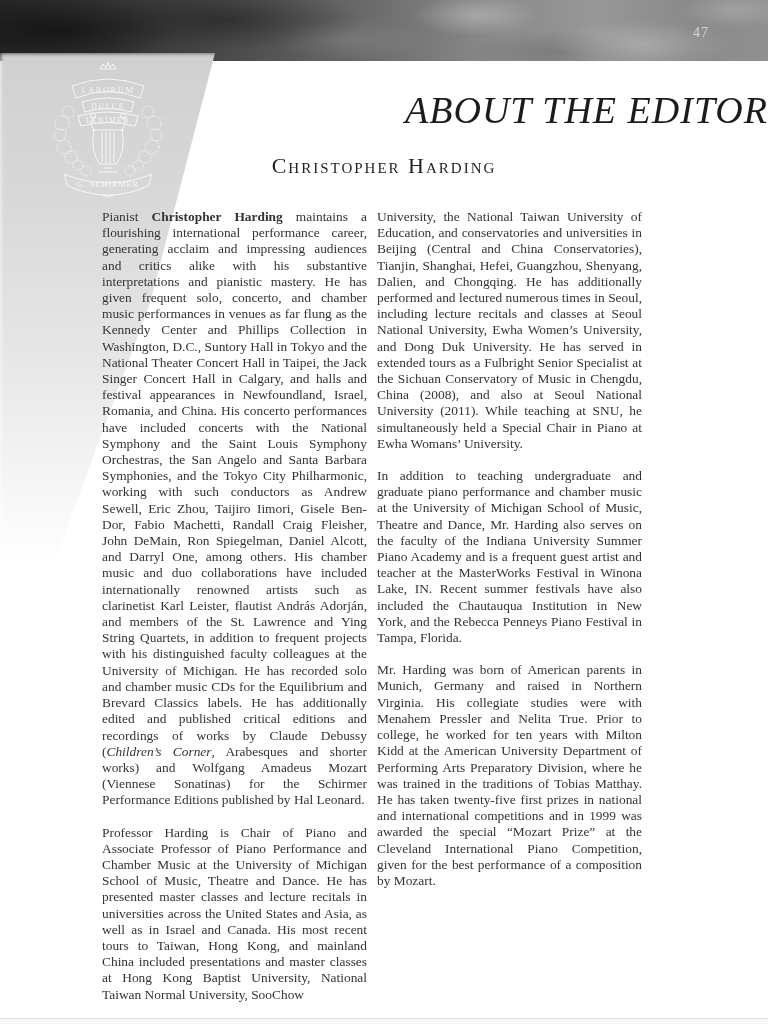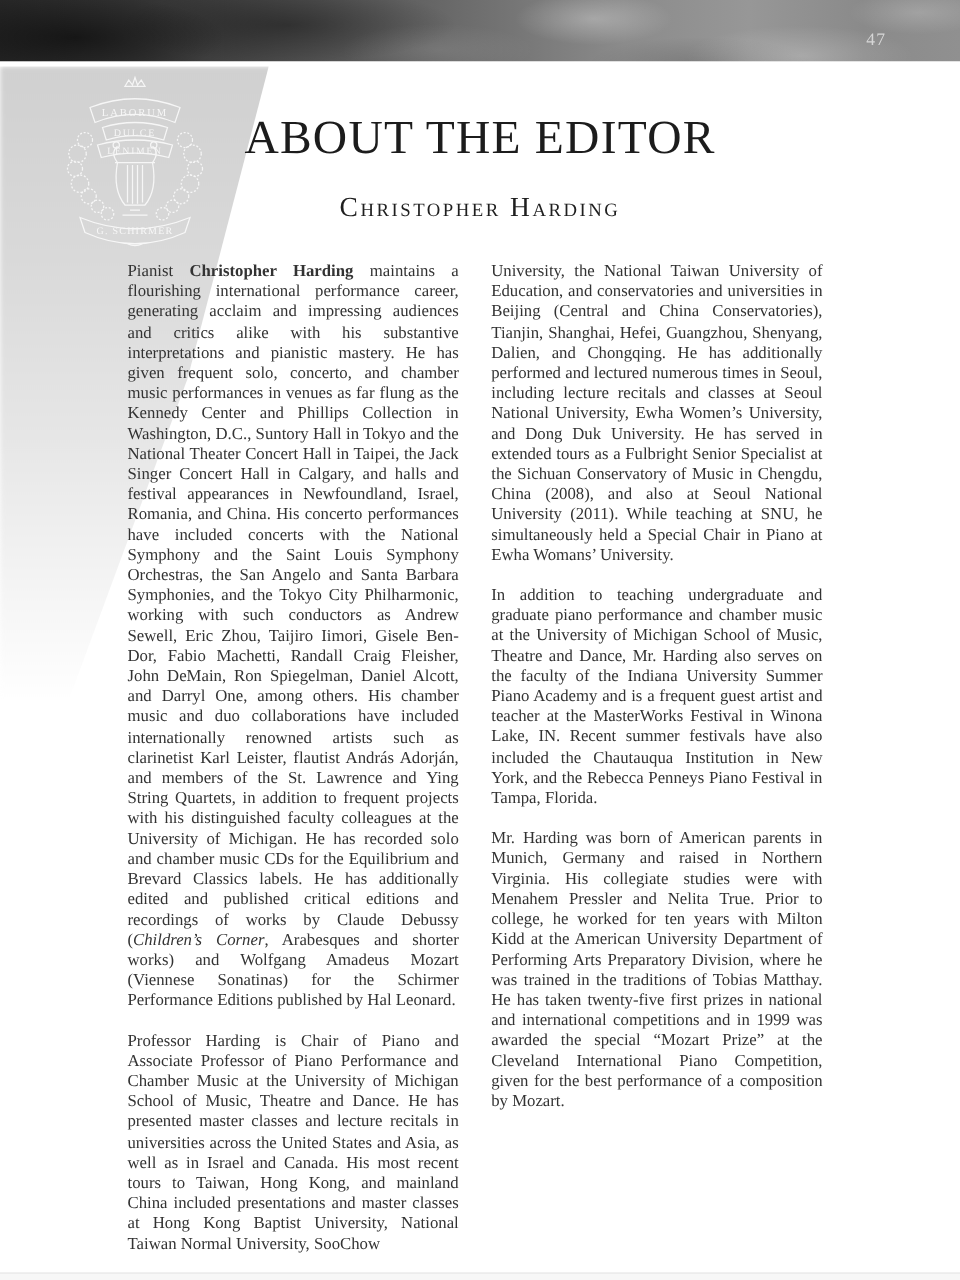--- a/index.html
+++ b/index.html
@@ -9,21 +9,21 @@
     height: 1024px;
     background: #ffffff;
     overflow: hidden;
     font-family: "Liberation Serif", "DejaVu Serif", serif;
   }
 
   
   .header-band {
     position: absolute;
     top: 0; left: 0;
-    width: 768px; height: 49px;
+    width: 768px; height: 61px;
     background:
       radial-gradient(ellipse 90px 30px at 475px 15px, rgba(255,255,255,0.28), rgba(255,255,255,0) 70%),
       radial-gradient(ellipse 130px 35px at 640px 45px, rgba(255,255,255,0.22), rgba(255,255,255,0) 70%),
       radial-gradient(ellipse 80px 25px at 735px 10px, rgba(255,255,255,0.18), rgba(255,255,255,0) 70%),
       radial-gradient(ellipse 110px 30px at 350px 40px, rgba(255,255,255,0.10), rgba(255,255,255,0) 70%),
       radial-gradient(ellipse 160px 45px at 60px 30px, rgba(0,0,0,0.50), rgba(0,0,0,0) 75%),
       radial-gradient(ellipse 180px 40px at 230px 20px, rgba(0,0,0,0.35), rgba(0,0,0,0) 75%),
       radial-gradient(ellipse 120px 30px at 560px 52px, rgba(0,0,0,0.15), rgba(0,0,0,0) 75%),
       linear-gradient(90deg, #262626 0%, #333333 15%, #4e4e4e 32%, #6f6f6f 50%, #8b8b8b 65%, #979797 78%, #8a8a8a 90%, #909090 100%);
   }
@@ -59,46 +59,47 @@
     font-family: "Liberation Serif", serif;
     text-anchor: middle;
   }
 
   
   .title {
     position: absolute;
     top: 88px; left: 0;
     width: 768px;
     margin: 0;
-    text-align: center;
+    text-align: right;
     font-size: 38px;
     font-weight: normal;
     letter-spacing: 1px;
     color: #1c1c1c;
+    font-style: italic;
   }
   .subtitle {
     position: absolute;
     top: 153px; left: 0;
     width: 768px;
     margin: 0;
     text-align: center;
     font-variant: small-caps;
     font-size: 22px;
     font-weight: normal;
     letter-spacing: 2px;
     color: #1f1f1f;
   }
 
   
   .columns {
     position: absolute;
     top: 209px; left: 102px;
     width: 556px;
     display: flex;
-    gap: 26px;
+    gap: 10px;
   }
   .col {
     width: 265px;
     font-size: 13.4px;
     line-height: 16.2px;
     text-align: justify;
     color: #333333;
   }
   .col p { margin: 0 0 16px 0; }
   .col strong { font-weight: bold; }

